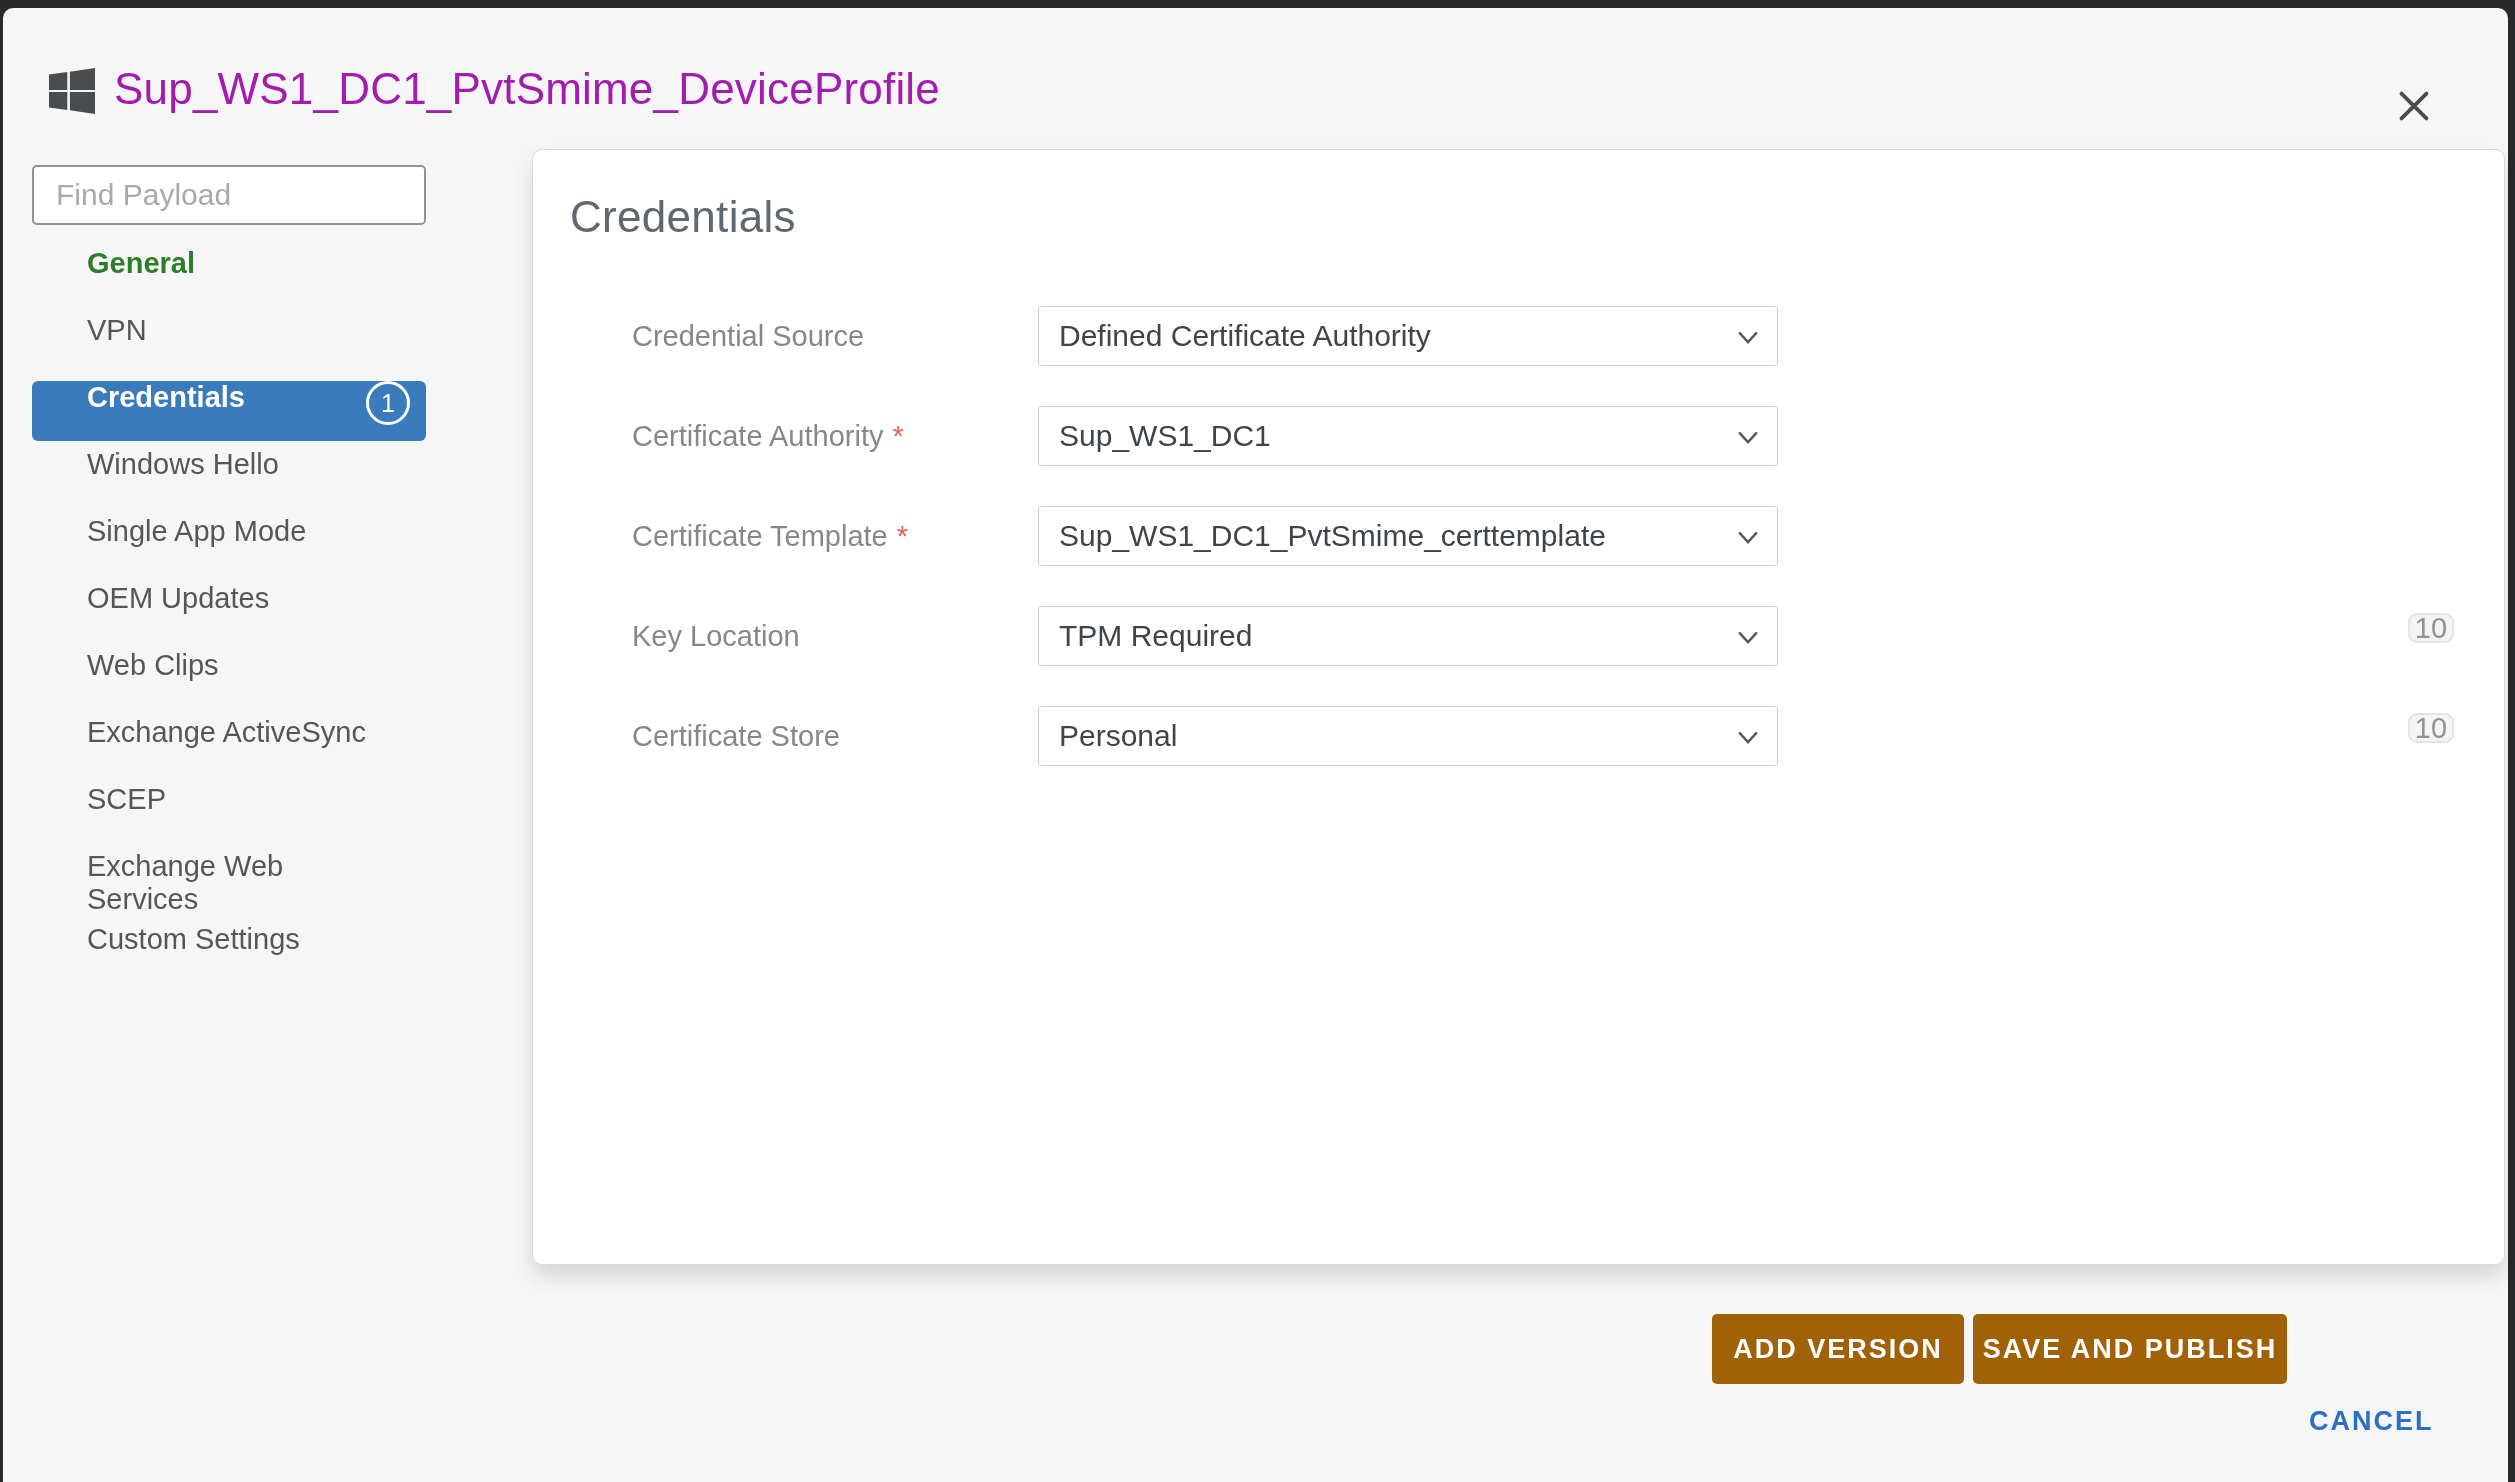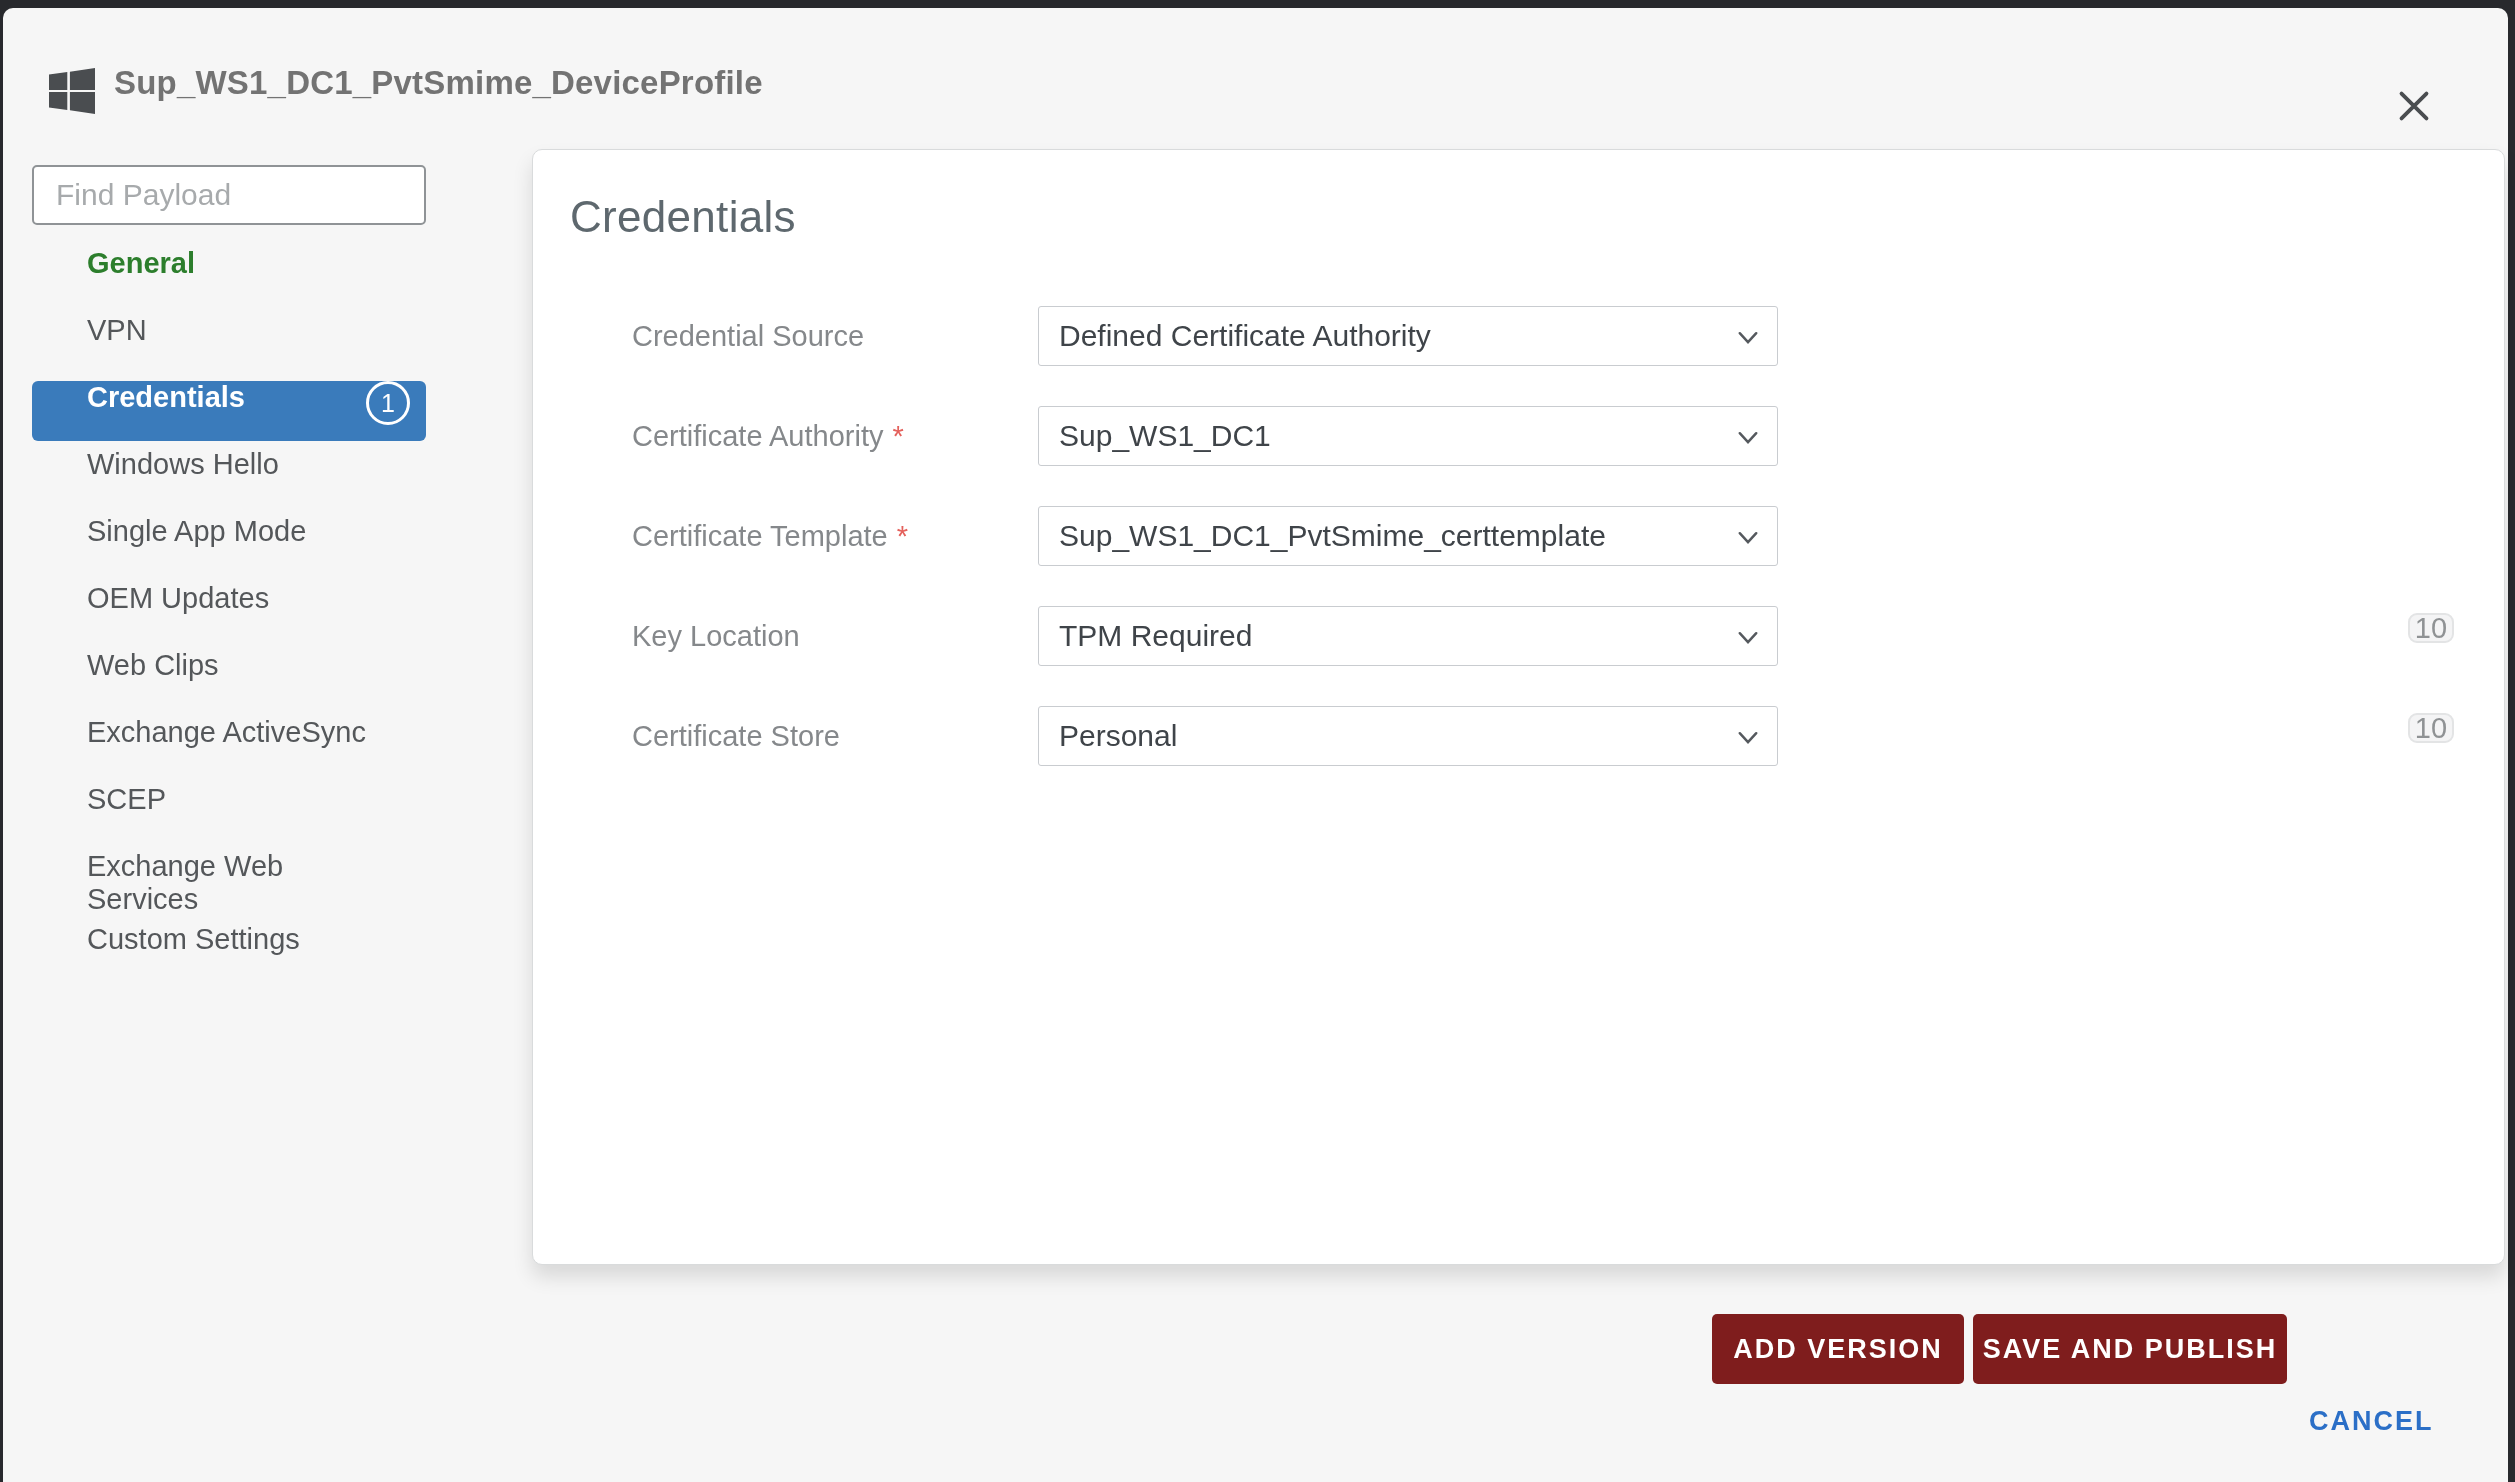--- a/index.html
+++ b/index.html
@@ -12,21 +12,21 @@
   .modal{
     position:absolute;left:3px;top:8px;right:7px;bottom:0;
     background:#f6f6f6;border-radius:10px 10px 0 0;
   }
 
   
   .windows-icon{position:absolute;left:45px;top:60px;width:48px;height:46px;}
   .windows-icon svg{display:block;width:100%;height:100%;}
   .window-title{
     position:absolute;left:111px;top:56px;margin:0;
-    font-size:33px;font-weight:700;color:#737373;white-space:nowrap;letter-spacing:0.2px;
+    font-size:44px;font-weight:400;color:#a21caf;white-space:nowrap;letter-spacing:0.2px;
   }
   .close-button{
     position:absolute;left:2386px;top:72px;width:52px;height:52px;
     background:none;border:none;padding:8px;cursor:pointer;
   }
   .close-button svg{display:block;width:34px;height:34px;}
 
   
   .sidebar{position:absolute;left:29px;top:157px;width:394px;}
   .search-input{
@@ -79,21 +79,21 @@
   .side-badge{
     position:absolute;right:50px;top:7px;width:46px;height:30px;box-sizing:border-box;
     background:#f4f4f5;border:2px solid #e3e4e5;border-radius:9px;
     display:flex;align-items:center;justify-content:center;
     font-size:29px;color:#8f9294;
   }
 
   
   .btn{
     position:absolute;top:1306px;height:70px;border:none;border-radius:5px;
-    background:#7f1d1d;color:#fff;font-family:inherit;font-size:27px;font-weight:700;
+    background:#a16207;color:#fff;font-family:inherit;font-size:27px;font-weight:700;
     letter-spacing:2px;cursor:pointer;white-space:nowrap;
   }
   .btn-add{left:1709px;width:252px;}
   .btn-save{left:1970px;width:314px;}
   .btn-cancel{
     position:absolute;left:2306px;top:1378px;height:70px;line-height:70px;
     background:none;border:none;padding:0;font-family:inherit;
     font-size:27px;font-weight:700;letter-spacing:2px;color:#2b6fc7;cursor:pointer;
   }
 </style>

